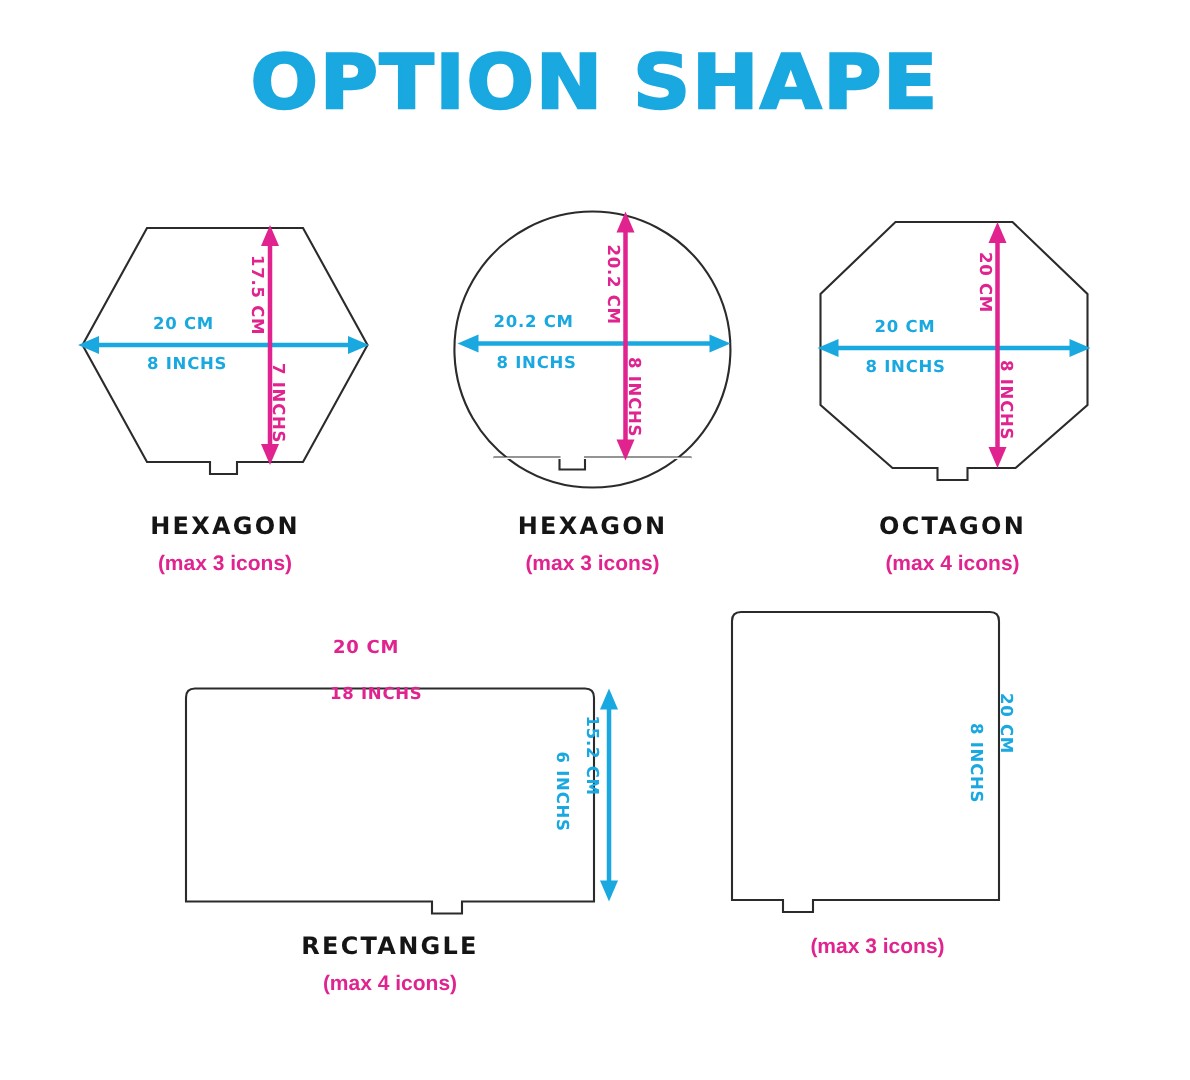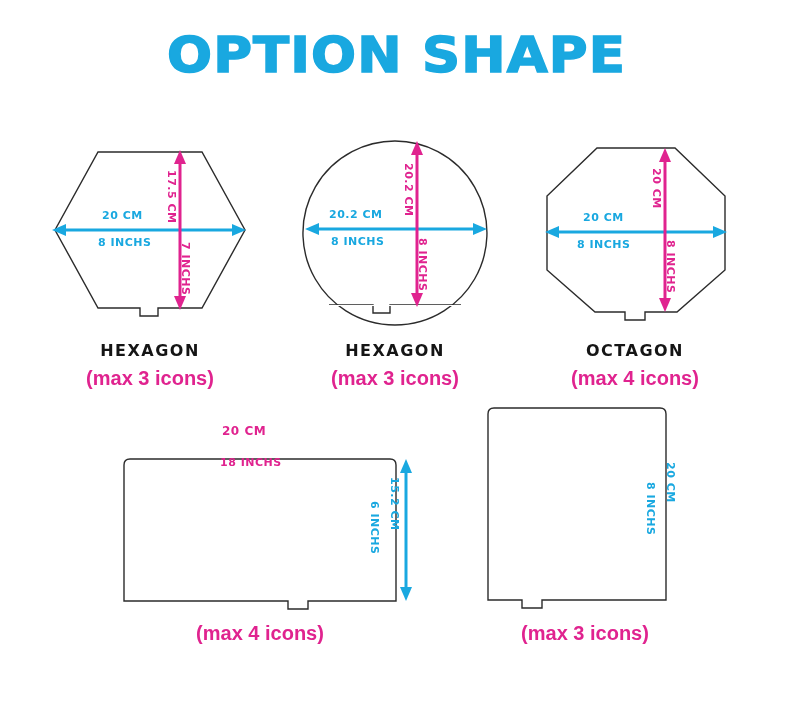--- a/index.html
+++ b/index.html
@@ -53,21 +53,21 @@
     font-weight: bold;
     font-size: 16px;
     letter-spacing: 1.5px;
     color: #151515;
     transform: scaleX(1.0);
   }
   .caption .icons {
     margin-top: 7px;
     font-family: "Liberation Sans", sans-serif;
     font-weight: bold;
-    font-size: 20px;
+    font-size: 14px;
     color: #e0238f;
   }
 
   
   .dim {
     position: absolute;
     font-family: "DejaVu Sans", sans-serif;
     font-weight: bold;
     font-size: 11px;
     letter-spacing: 0.5px;
@@ -192,20 +192,21 @@
           <polygon points="296,34 290,48 302,48" stroke="none"></polygon>
           <polygon points="296,176 290,162 302,162" stroke="none"></polygon>
         </g>
       </svg>
       <div class="dim cm-pink big" style="left:112px; top:0px;">20 CM</div>
       <div class="dim in-pink" style="left:110px; top:32px;">18 INCHS</div>
       <div class="dim cm-blue rot-cw" style="left:290px; top:52px;">15.2 CM</div>
       <div class="dim in-blue rot-cw" style="left:270px; top:76px;">6 INCHS</div>
     </div>
     <div class="caption" style="margin-top:6px;">
+      <div class="name">RECTANGLE</div>
       <div class="icons">(max 4 icons)</div>
     </div>
   </div>
 
   <div class="cell" style="left:470px; top:400px; width:230px;">
     <div class="shape-area" style="height:215px;">
       <svg width="230" height="215" viewBox="0 0 230 215">
         <path class="outline" d="M 18,14 Q 18,8 24,8 L 190,8 Q 196,8 196,14 L 196,200 L 72,200 L 72,208 L 52,208 L 52,200 L 18,200 Z"></path>
       </svg>
       <div class="dim cm-blue rot-cw" style="left:206px; top:62px;">20 CM</div>

